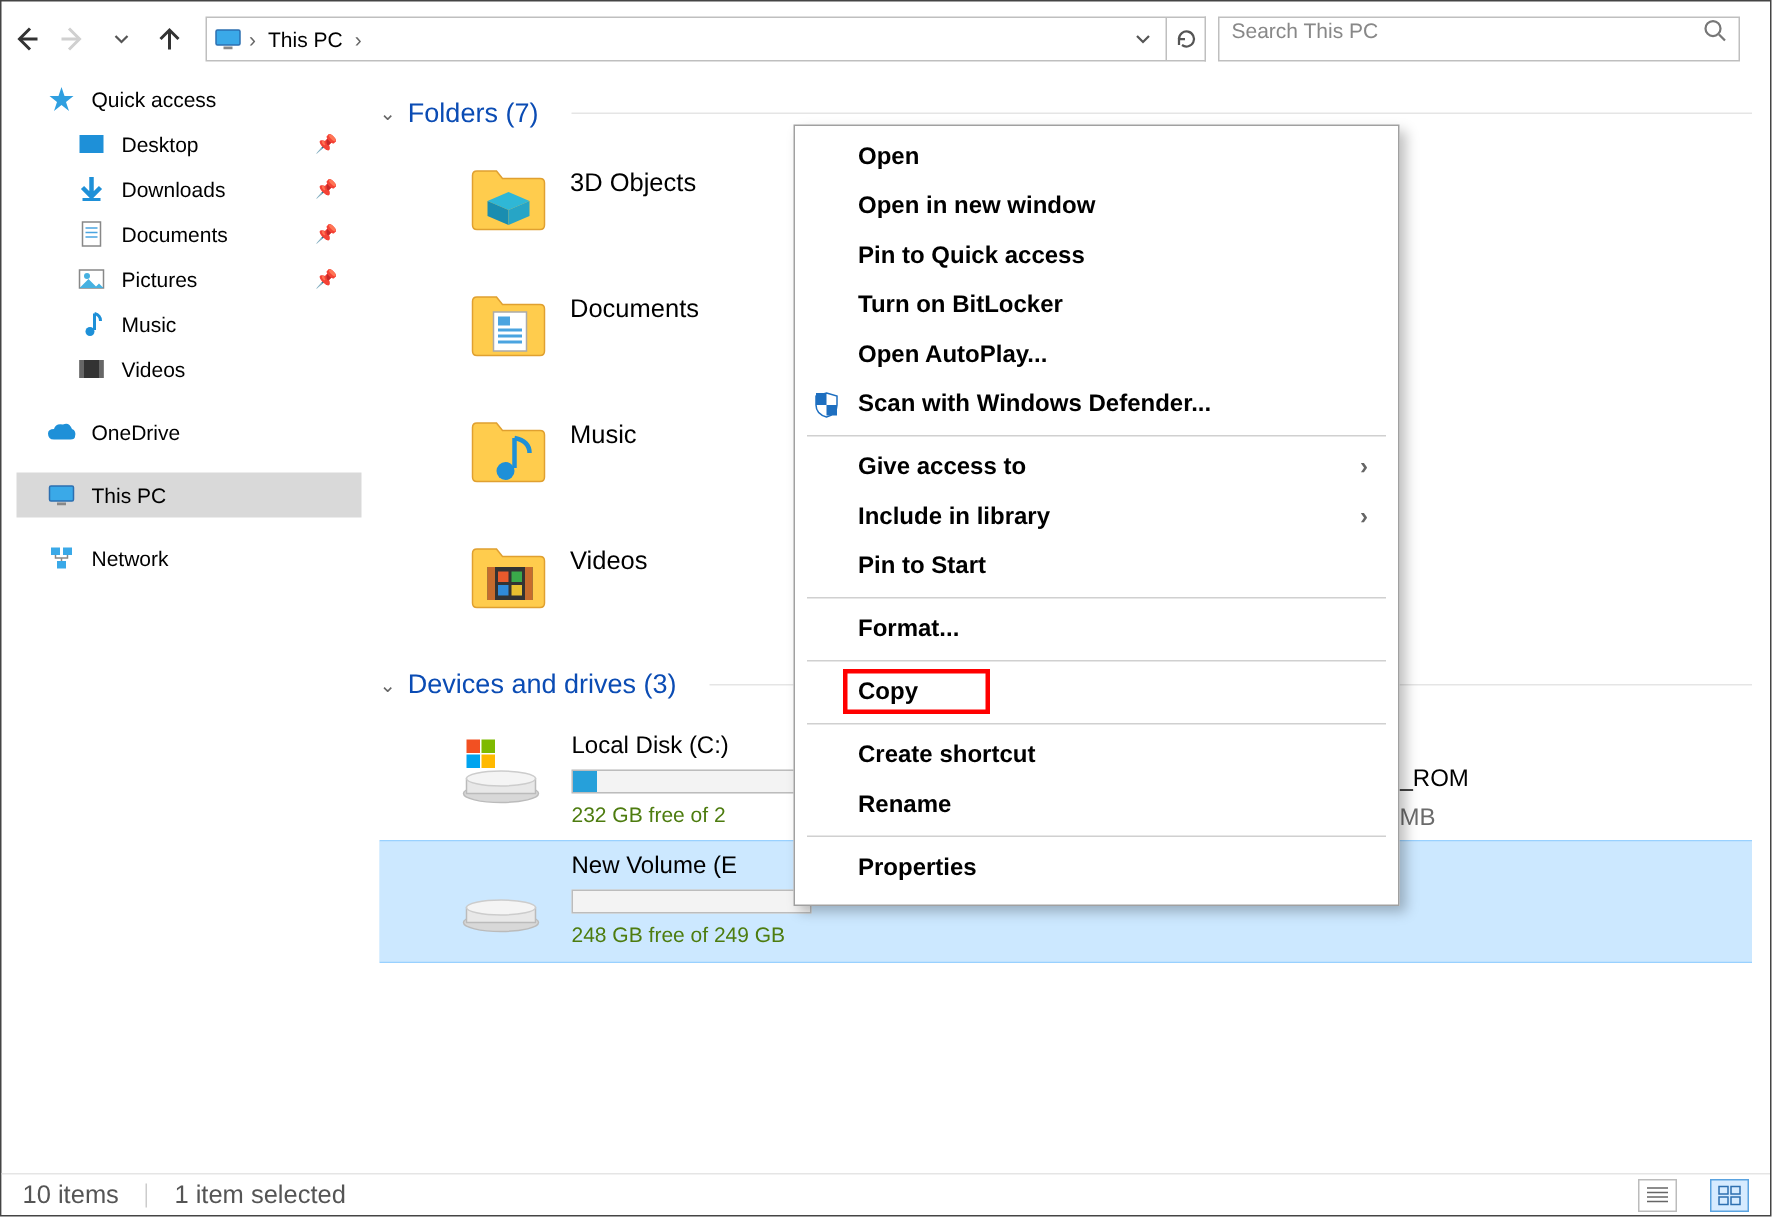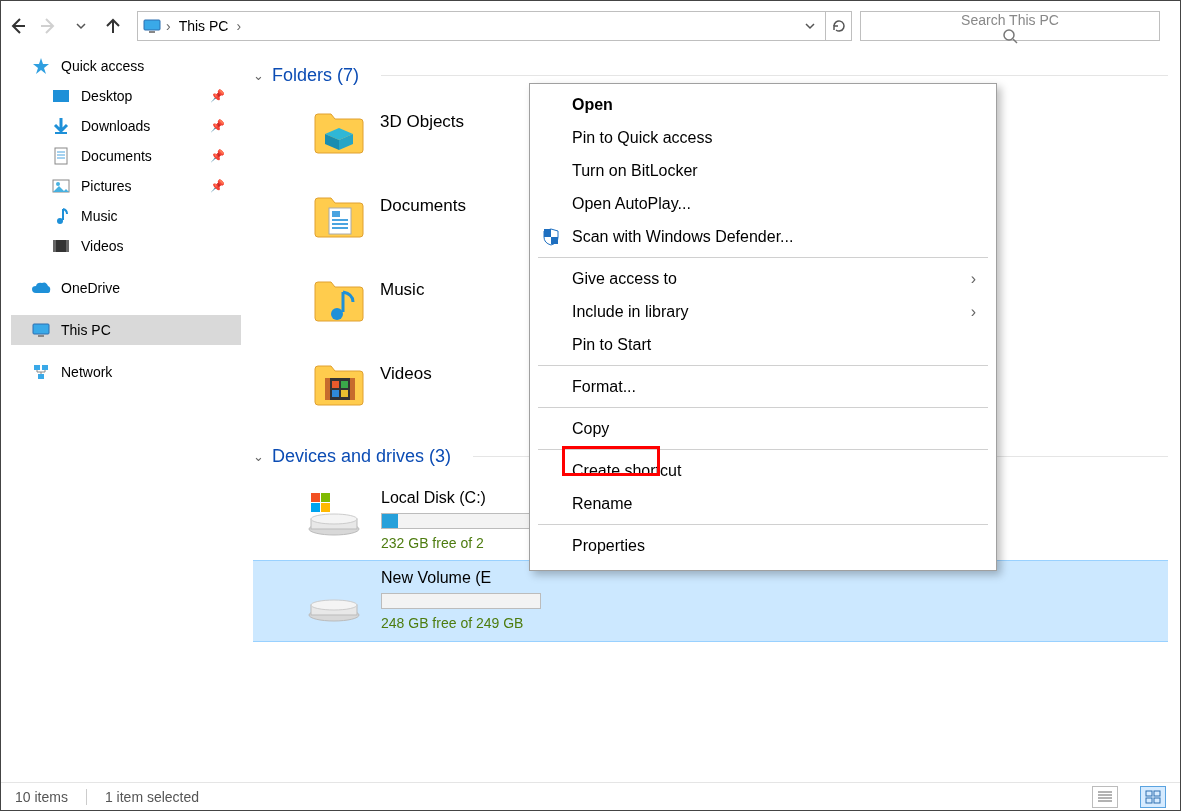--- a/index.html
+++ b/index.html
@@ -9,21 +9,21 @@
   
   .toprow { position:absolute; top:8px; left:0; right:0; height:34px; display:flex; align-items:center; }
   .nav-btn { width:32px; height:30px; display:flex; align-items:center; justify-content:center; color:#555; }
   .nav-btn.enabled { color:#222; }
   .nav-btn.disabled { color:#d0d0d0; }
   .addr { margin-left:8px; flex:1; height:30px; border:1px solid #bfbfbf; display:flex; align-items:center; padding:0 4px; }
   .addr .sep { color:#666; padding:0 4px; }
   .addr .bc-text { padding:0 4px; }
   .addr .dd { margin-left:auto; width:22px; display:flex; justify-content:center; color:#666; }
   .refresh { width:26px; height:30px; display:flex; align-items:center; justify-content:center; border:1px solid #bfbfbf; border-left:none; color:#555;}
-  .search { width:300px; height:30px; margin-left:8px; margin-right:20px; border:1px solid #bfbfbf; display:flex; align-items:center; padding:0 8px; color:#888; justify-content:space-between;flex-direction:column; }
+  .search { width:348px; height:30px; margin-left:8px; margin-right:20px; border:1px solid #bfbfbf; display:flex; align-items:flex-start; padding:0 8px; color:#888; justify-content:space-between; }
 
   
   .tree { position:absolute; left:10px; top:50px; width:230px; }
   .tree-item { display:flex; align-items:center; height:30px; padding-left:20px; gap:10px; }
   .tree-item.child { padding-left:40px;text-align:center; }
   .tree-item.selected { background:#d9d9d9; }
   .pin { margin-left:auto; margin-right:16px; color:#a8a8a8; font-size:12px; }
   .node-ico { width:20px; height:18px; display:flex; align-items:center; justify-content:center; }
 
   
@@ -39,29 +39,29 @@
   .drive-row { display:flex; gap:16px; padding:6px 0 10px 50px; align-items:flex-start; }
   .drive-row.selected { background:#cce8ff; outline:1px solid #99d1ff;align-items:center; }
   .dicon { width:62px; height:52px; display:flex; align-items:center; justify-content:center; }
   .dinfo { width:240px; padding-top:2px; }
   .dname { font-size:16px; }
   .dbar { width:160px; height:16px; border:1px solid #bcbcbc; margin:6px 0; position:relative; background:#f3f3f3;}
   .dbar .used { position:absolute; left:0; top:0; bottom:0; background:#26a0da; }
   .dfree { font-size:14px; color:#4d7c0f; }
 
   
-  .ctx { position:absolute; left:528px; top:82px; width:468px; background:#fff; border:1px solid #a0a0a0; box-shadow:4px 4px 8px rgba(0,0,0,.25); padding:4px 0 8px 0; font-size:16px; z-index:50;}
+  .ctx { position:absolute; left:528px; top:82px; width:404px; background:#fff; border:1px solid #a0a0a0; box-shadow:4px 4px 8px rgba(0,0,0,.25); padding:4px 0 8px 0; font-size:16px; z-index:50;font-weight:bold;}
   .ctx .mi { height:33px; display:flex; align-items:center; padding:0 20px 0 42px; position:relative;}
   .ctx .mi .arr { margin-left:auto; color:#666; }
   .ctx .mi .mico { position:absolute; left:10px; width:22px; display:flex; justify-content:center;}
   .ctx .msep { height:1px; background:#d0d0d0; margin:4px 8px; }
   .ctx .highlight { position:absolute; border:3px solid red; pointer-events:none; }
 
   
-  .status { position:absolute; left:0; right:0; bottom:0; height:28px; background:#fff; border-top:1px solid #e5e5e5; display:flex; align-items:center; font-size:14px; color:#555; padding:0 14px; gap:18px;}
+  .status { position:absolute; left:0; right:0; bottom:0; height:28px; background:#fff; border-top:1px solid #e5e5e5; display:flex; align-items:center; font-size:17px; color:#555; padding:0 14px; gap:18px;}
   .status .vsep{ width:1px; height:16px; background:#ccc;}
   .status .spacer { flex:1; }
   .status .view-btn { width:26px; height:22px; display:flex; align-items:center; justify-content:center; border:1px solid #bcbcbc; margin-left:4px;}
   .status .view-btn.active { background:#d6ebff; border-color:#5aa3e0;}
 
   
   .folder-svg { width:52px; height:44px; }
 
   
   .obscured { position:absolute; left:932px; top:506px; font-size:16px; line-height:26px;}
@@ -343,20 +343,23 @@
 <div class="obscured">
   <div>_ROM</div>
   <div class="l2">MB</div>
 </div>
 
 <div class="ctx">
   <div class="mi">
       <b>Open</b>
     </div>
   <div class="mi">
+      <span>Open in new window</span>
+    </div>
+  <div class="mi">
       <span>Pin to Quick access</span>
     </div>
   <div class="mi">
       <span>Turn on BitLocker</span>
     </div>
   <div class="mi">
       <span>Open AutoPlay...</span>
     </div>
   <div class="mi">
     <span class="mico">

